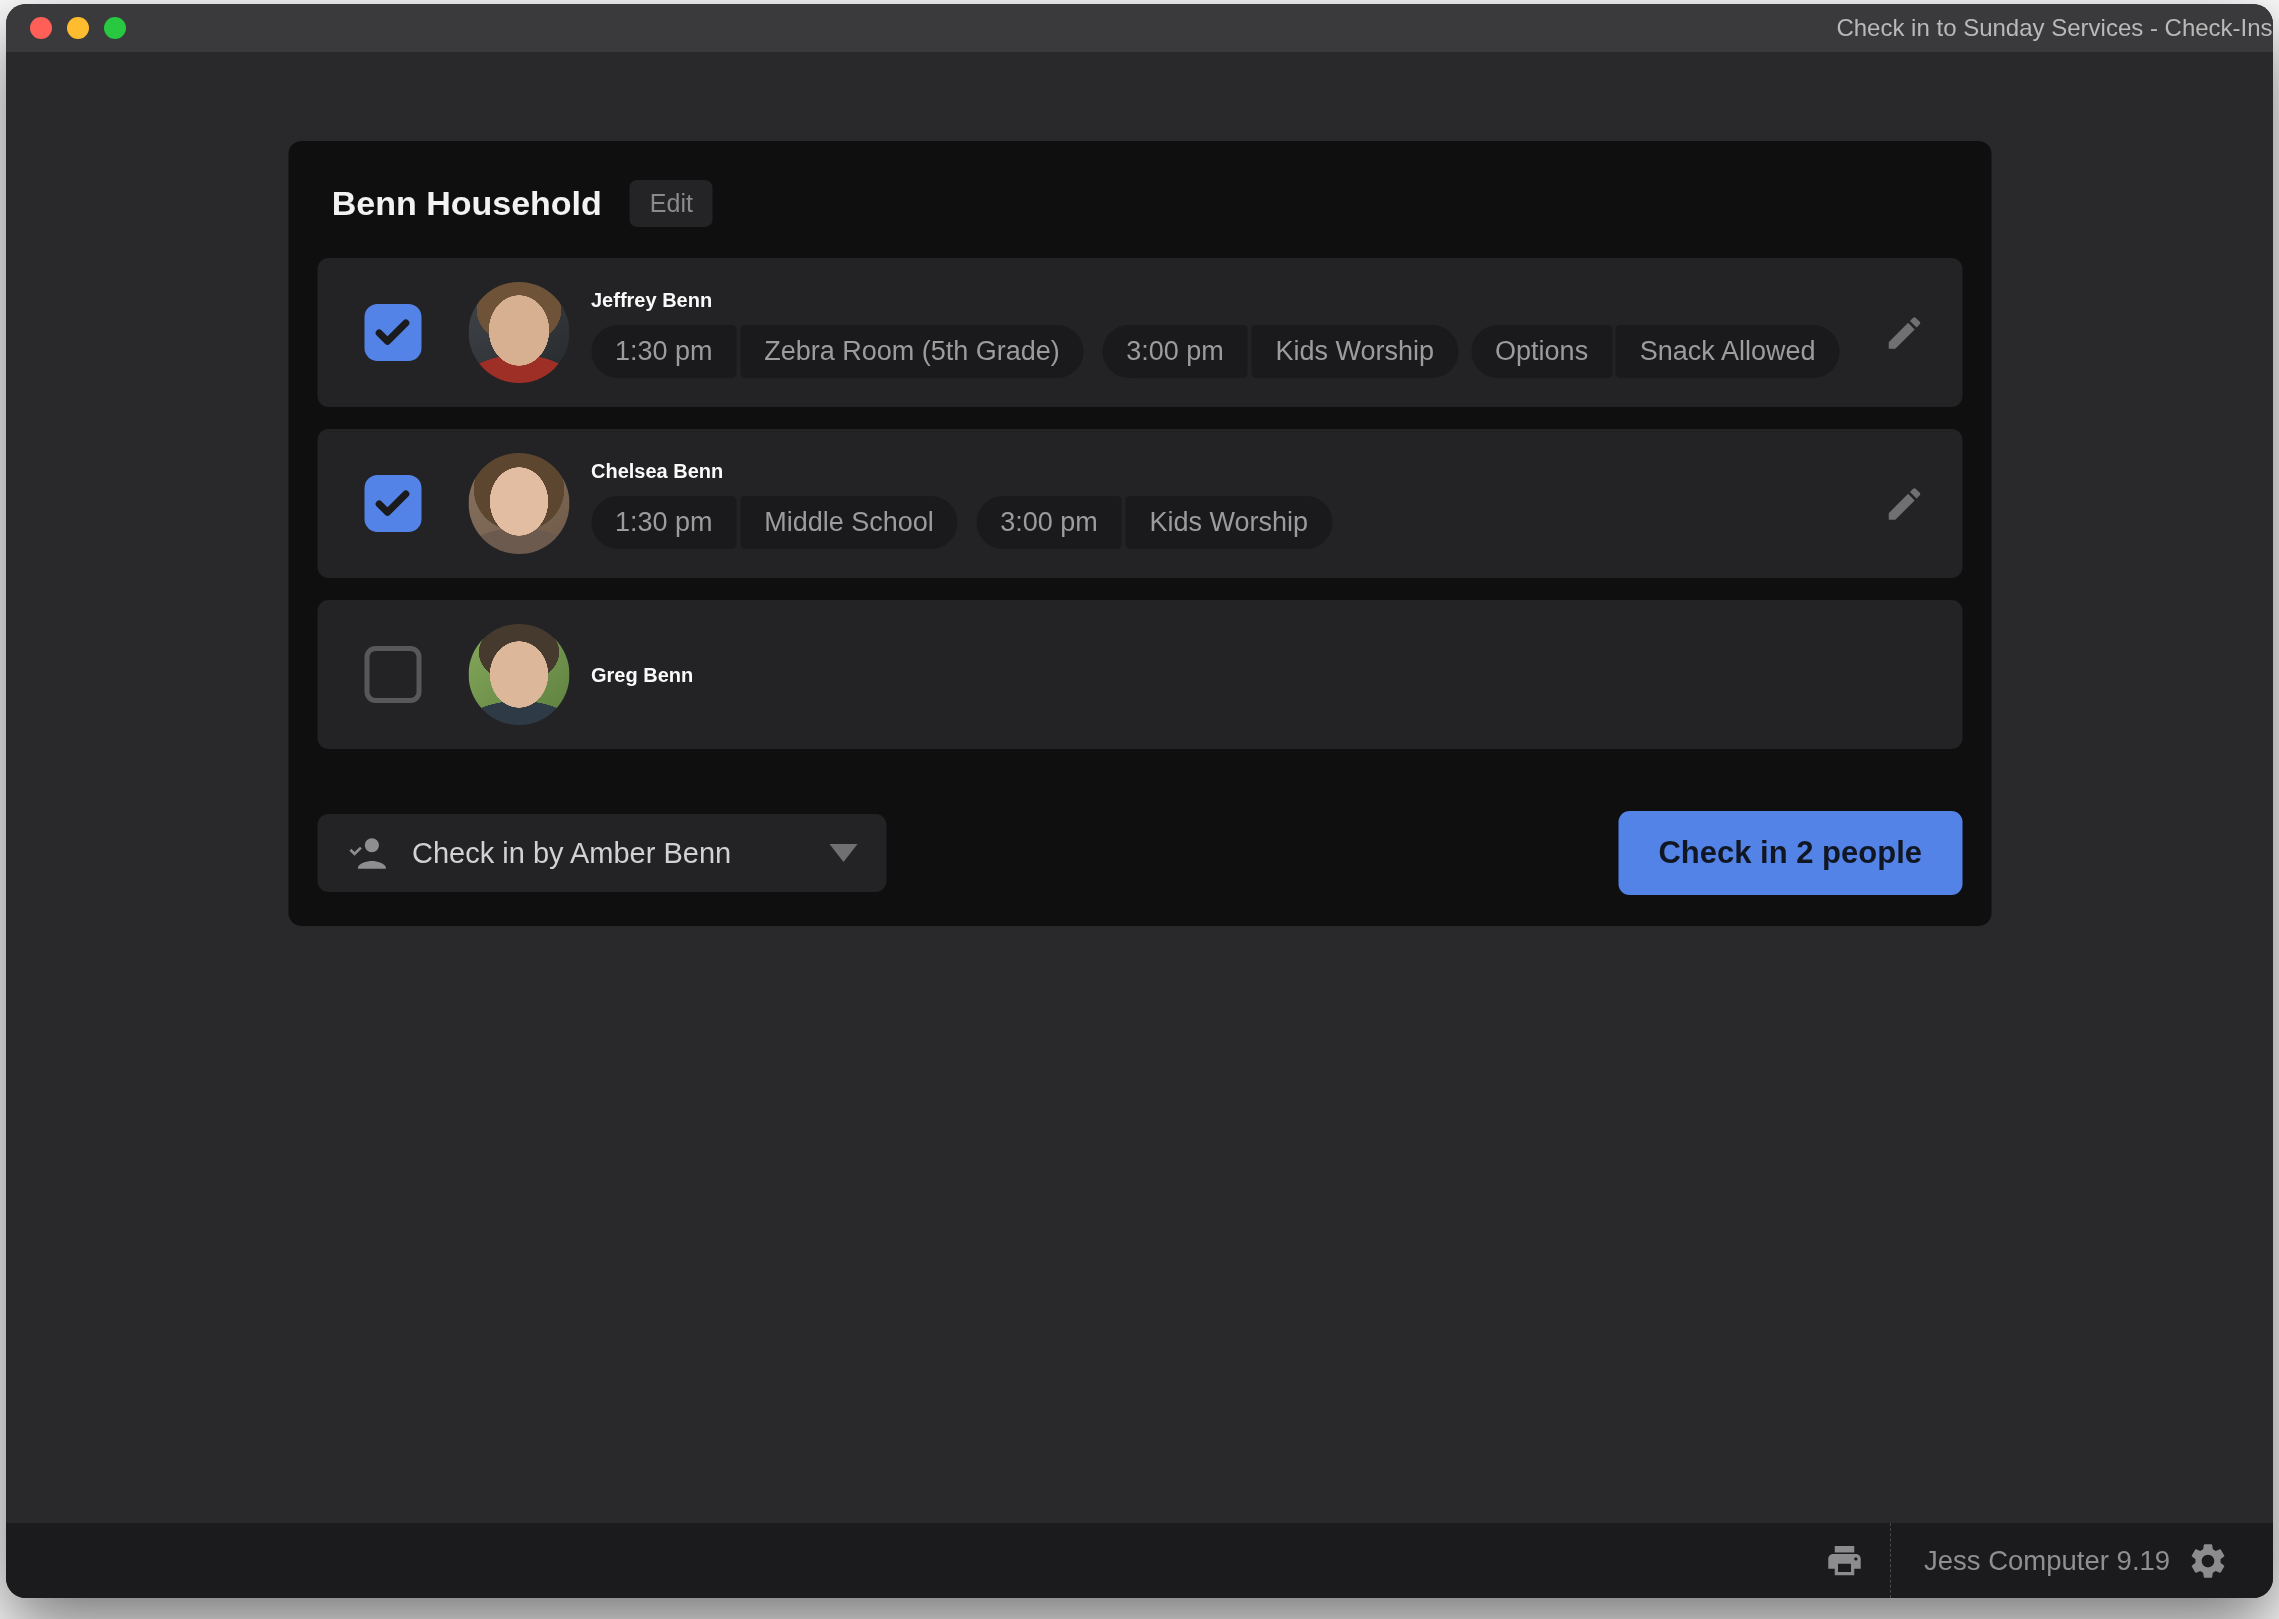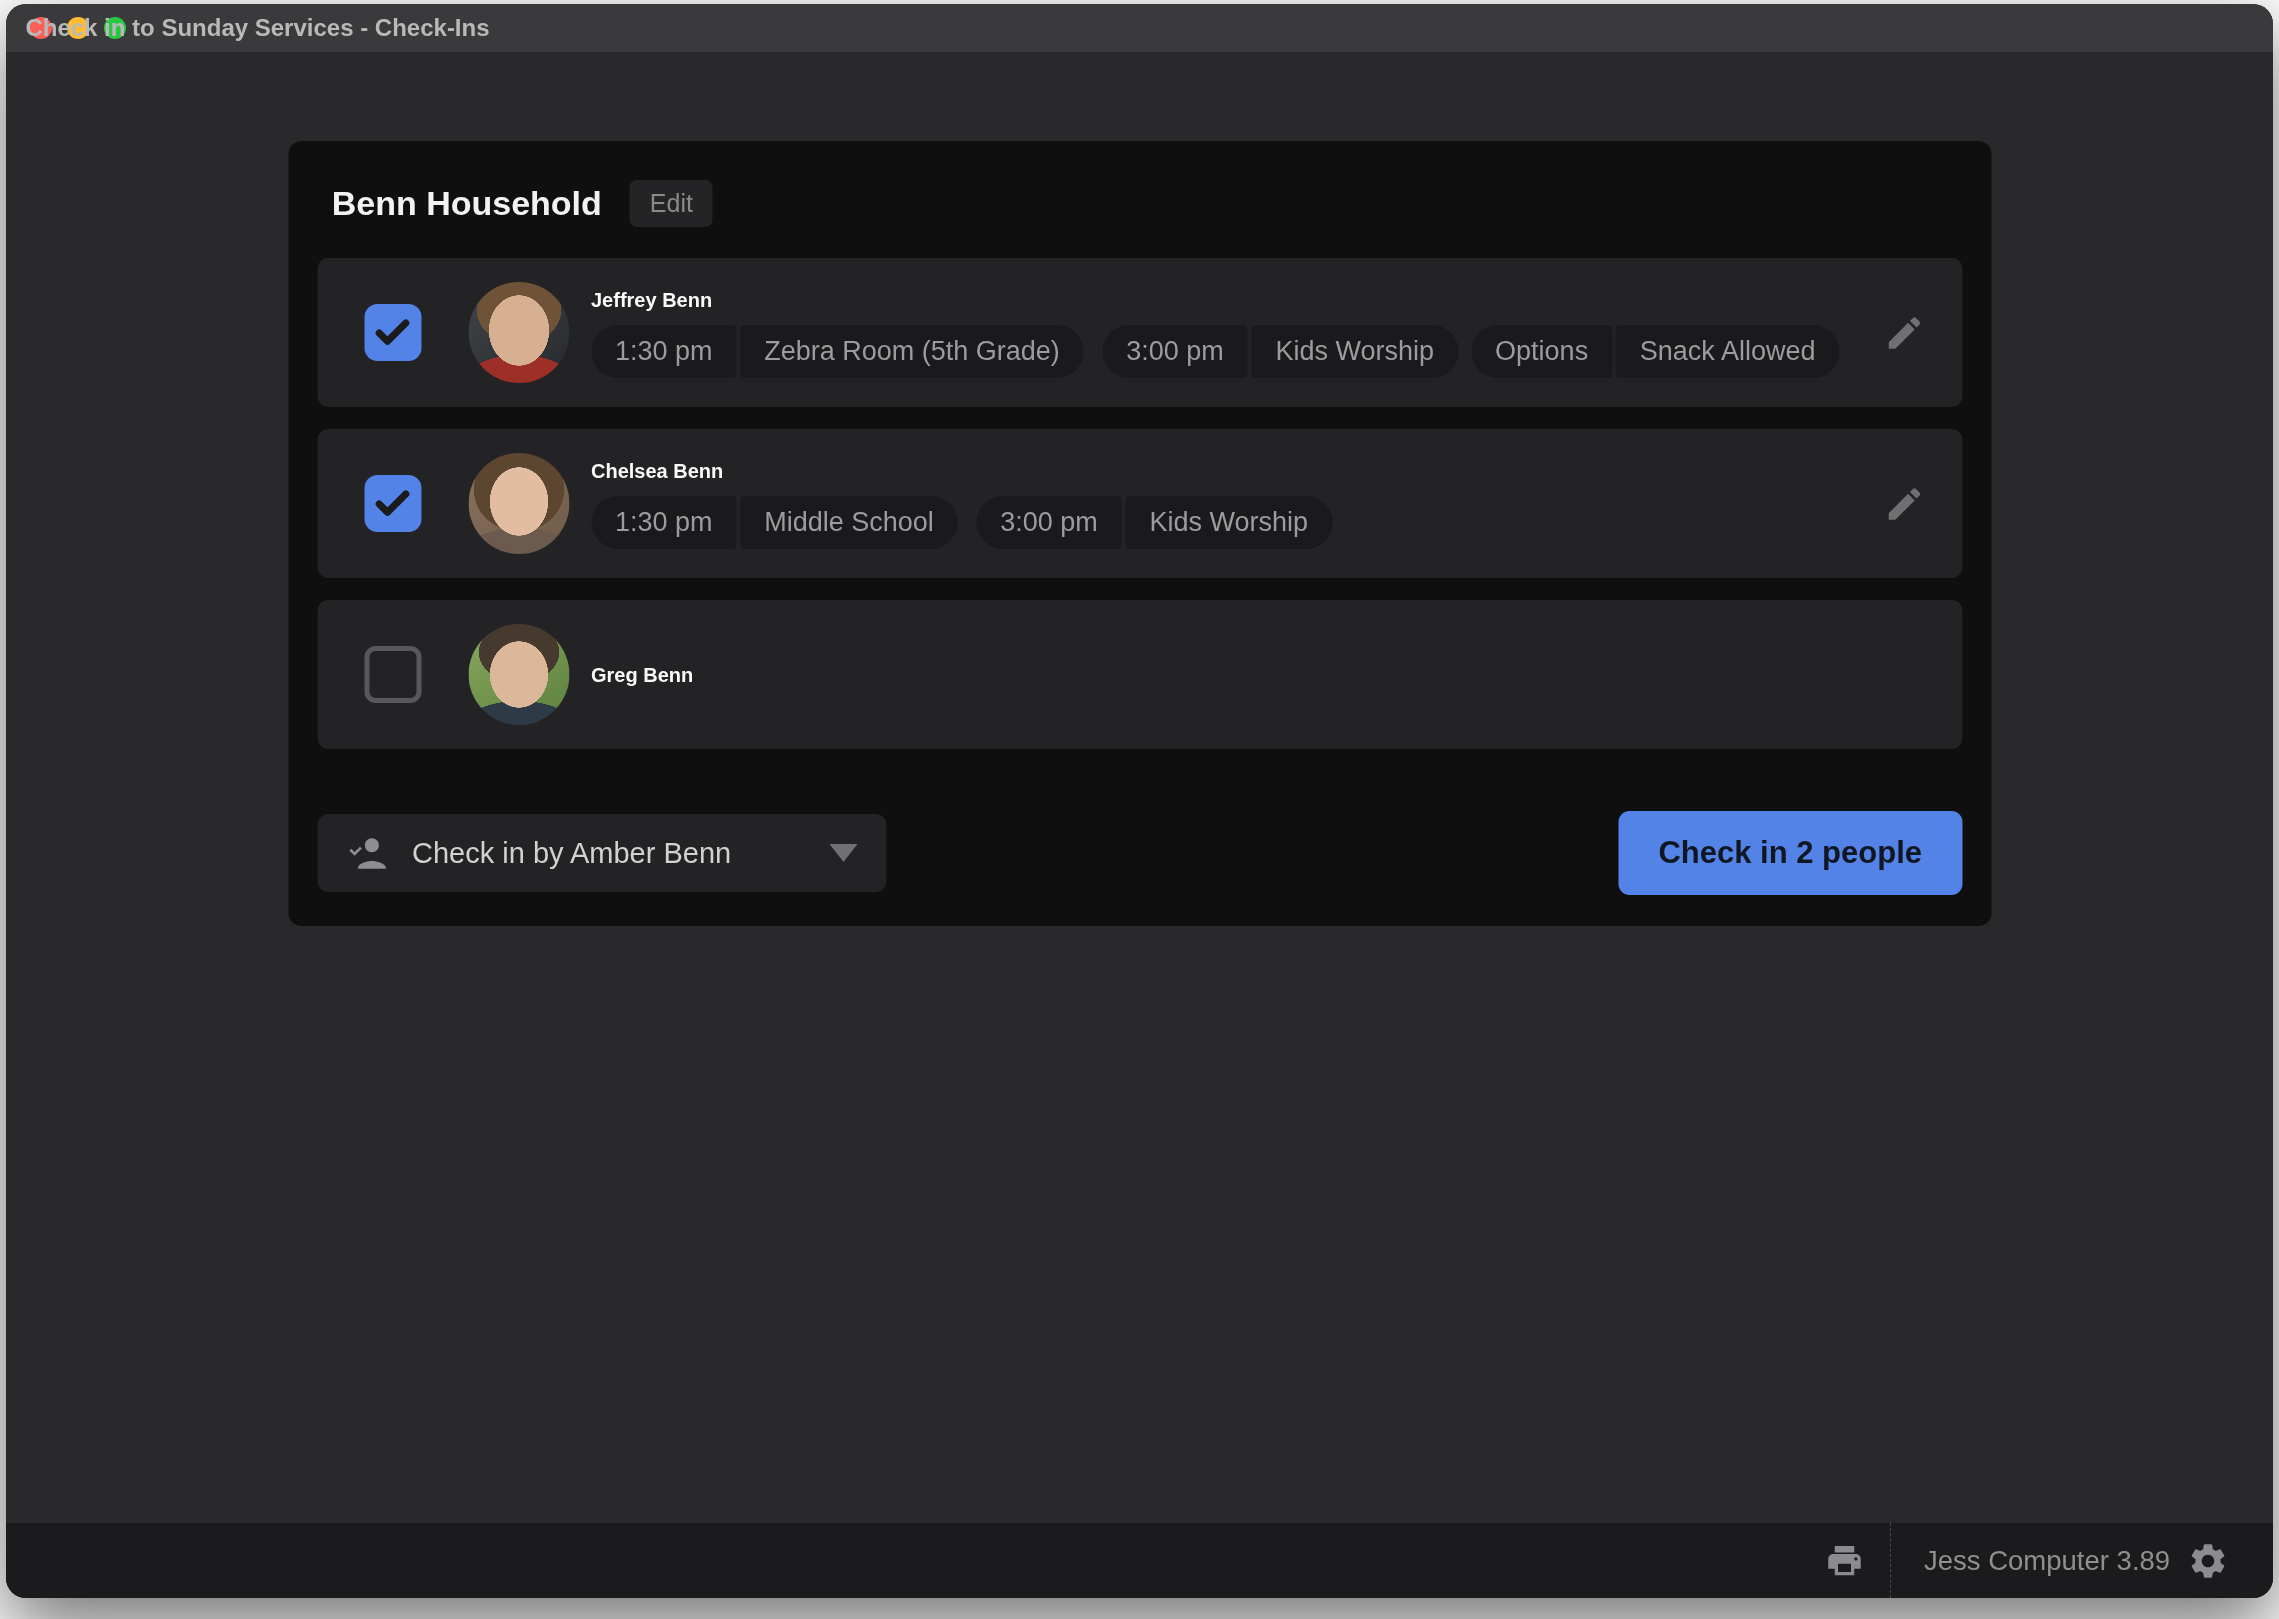--- a/index.html
+++ b/index.html
@@ -13,22 +13,22 @@
   }
 
   
   .titlebar { flex:0 0 48px; background:#3a3a3c; position:relative; display:flex; align-items:center; }
   .lights { display:flex; gap:14.7px; padding-left:24px; }
   .light { width:22px; height:22px; border-radius:50%; }
   .light.red { background:#ff5f57; }
   .light.yellow { background:#febc2e; }
   .light.green { background:#28c840; }
   .titlebar-title {
-    position:absolute; left:0; right:0; text-align:left;
-    font-size:24px; font-weight:700; color:#b9b9b9; pointer-events:none;margin-left:19px;
+    position:absolute; left:0; right:0; text-align:right;
+    font-size:24px; font-weight:400; color:#b9b9b9; pointer-events:none;
   }
 
   
   .appbar { flex:0 0 120px; background:#0c0c0c; display:flex; align-items:center; padding:0 46px; }
   .app-title { font-size:34px; font-weight:700; color:#d9d9d9; letter-spacing:0.2px; }
   .btn-group { margin-left:auto; display:flex; align-items:stretch; height:72px; background:#232325; border-radius:9.2px; overflow:hidden; }
   .btn-group button {
     border:none; background:transparent; color:#969696; font-family:inherit;
     font-size:28.5px; padding:0 39px; cursor:pointer;
   }
@@ -236,21 +236,21 @@
     <div class="statusbar">
       <button class="printer-btn">
         <span style="display:flex">
           <svg viewBox="0 0 24 24" fill="currentColor" width="39" height="39">
             <path d="M19 8H5c-1.66 0-3 1.34-3 3v6h4v4h12v-4h4v-6c0-1.66-1.34-3-3-3zm-3 11H8v-5h8v5zm3-7c-.55 0-1-.45-1-1s.45-1 1-1 1 .45 1 1-.45 1-1 1zm-1-9H6v4h12V3z"></path>
           </svg>
         </span>
       </button>
       <span class="status-divider"></span>
       <div class="station">
-        <span class="station-label">Jess Computer 3.89</span>
+        <span class="station-label">Jess Computer 9.19</span>
         <button class="gear-btn">
           <span style="display:flex">
             <svg viewBox="0 0 24 24" fill="currentColor" width="42" height="42">
               <path d="M19.14 12.94c.04-.3.06-.61.06-.94 0-.32-.02-.64-.07-.94l2.03-1.58c.18-.14.23-.41.12-.61l-1.92-3.32c-.12-.22-.37-.29-.59-.22l-2.39.96c-.5-.38-1.03-.7-1.62-.94l-.36-2.54c-.04-.24-.24-.41-.48-.41h-3.84c-.24 0-.43.17-.47.41l-.36 2.54c-.59.24-1.13.57-1.62.94l-2.39-.96c-.22-.08-.47 0-.59.22L2.74 8.87c-.12.21-.08.47.12.61l2.03 1.58c-.05.3-.09.63-.09.94s.02.64.07.94l-2.03 1.58c-.18.14-.23.41-.12.61l1.92 3.32c.12.22.37.29.59.22l2.39-.96c.5.38 1.03.7 1.62.94l.36 2.54c.05.24.24.41.48.41h3.84c.24 0 .44-.17.47-.41l.36-2.54c.59-.24 1.13-.56 1.62-.94l2.39.96c.22.08.47 0 .59-.22l1.92-3.32c.12-.22.07-.47-.12-.61l-2.01-1.58zM12 15.6c-1.98 0-3.6-1.62-3.6-3.6s1.62-3.6 3.6-3.6 3.6 1.62 3.6 3.6-1.62 3.6-3.6 3.6z"></path>
             </svg>
           </span>
         </button>
       </div>
     </div>
 

